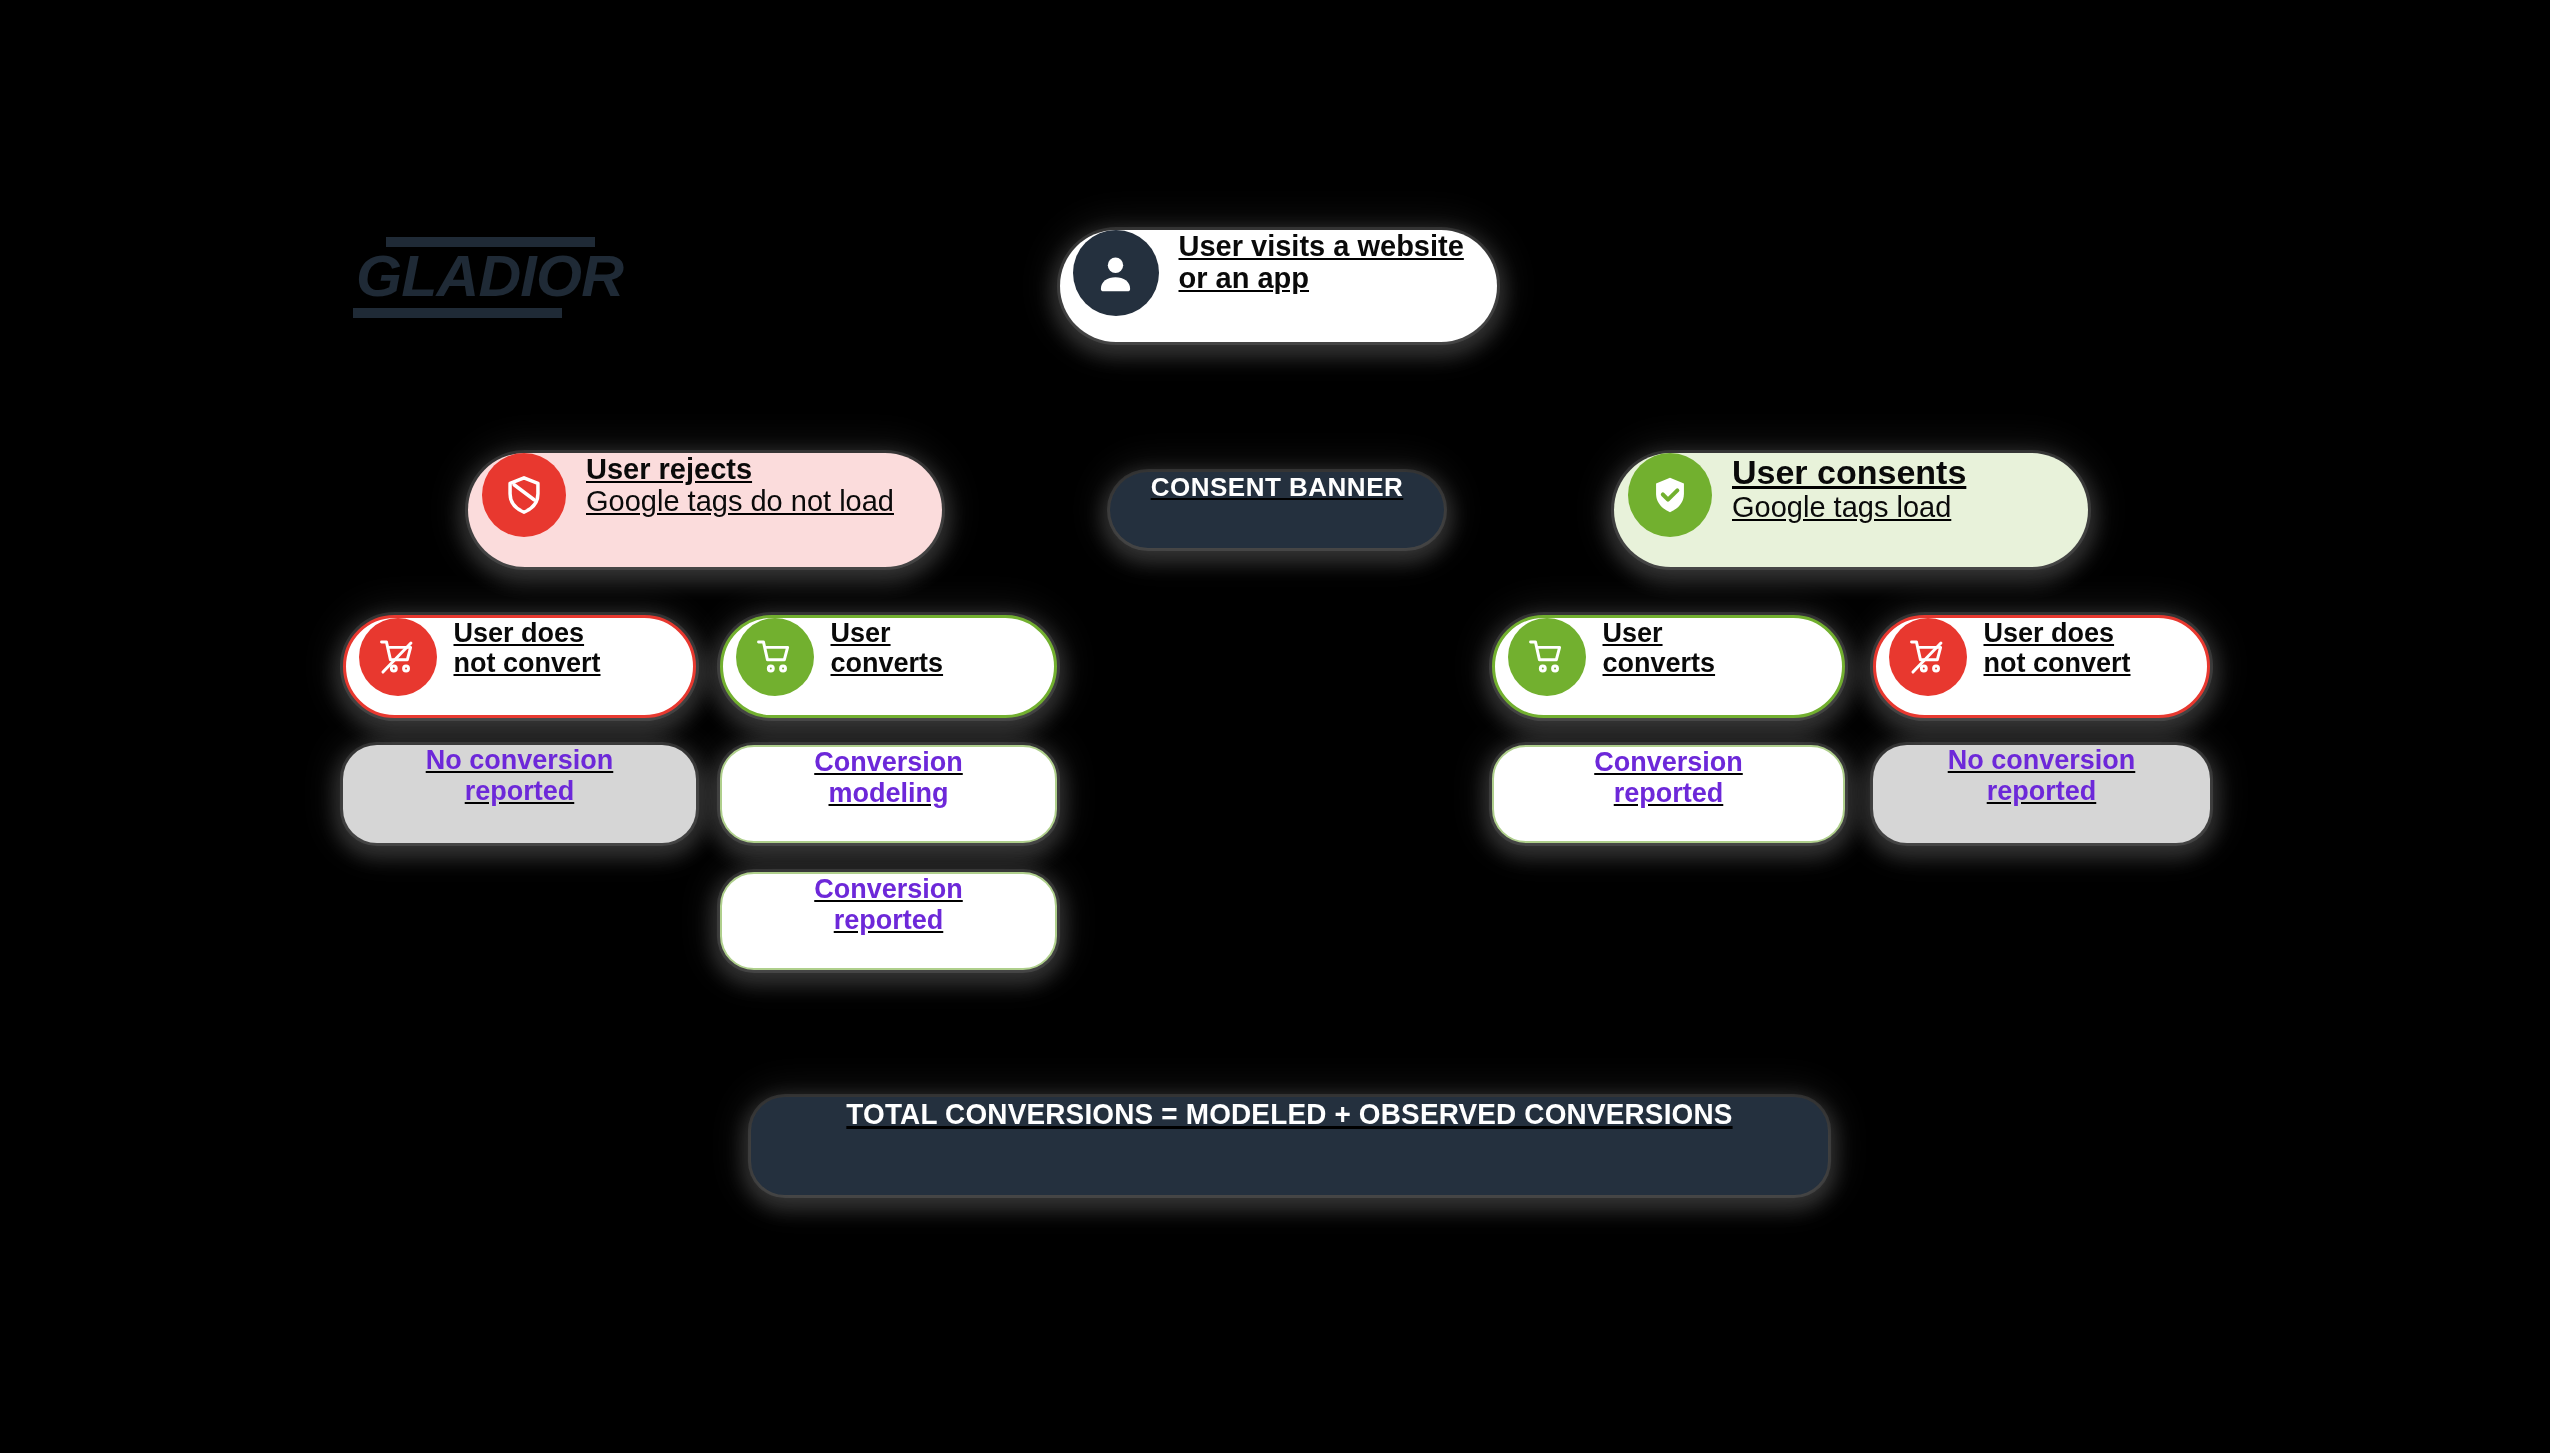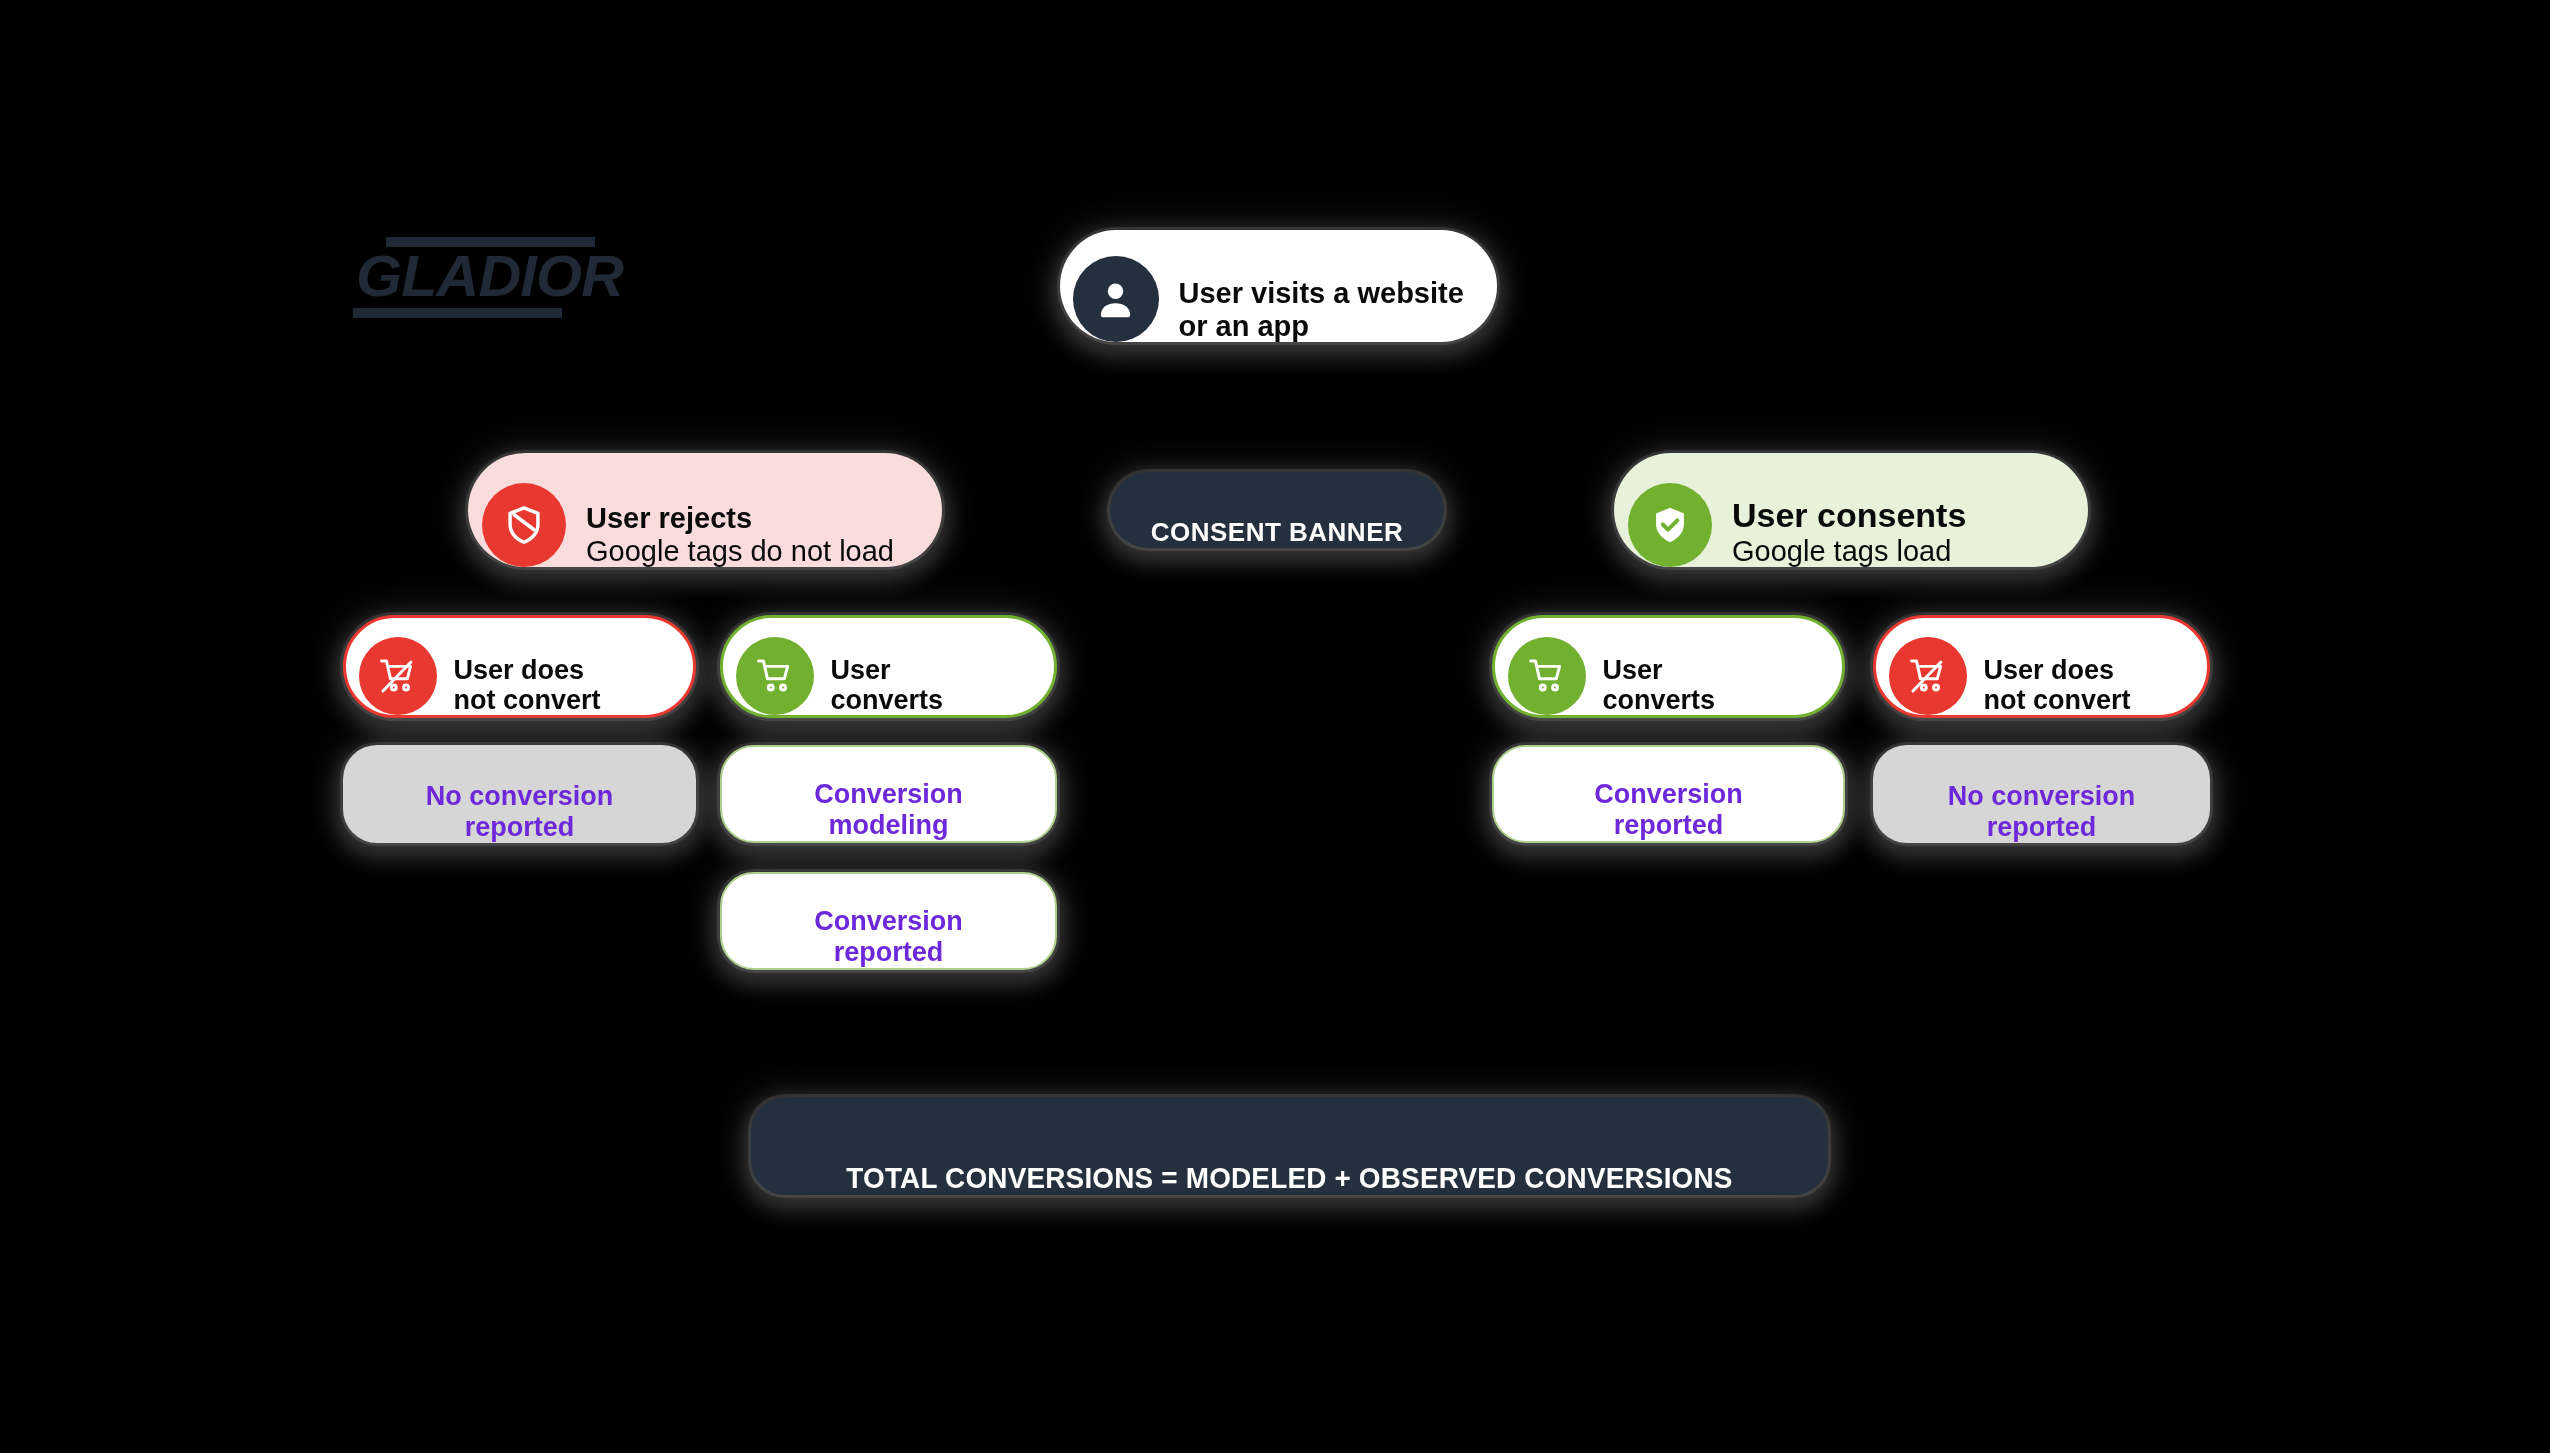--- a/index.html
+++ b/index.html
@@ -50,27 +50,28 @@
     line-height: 62px;
     transform: scaleX(1.02);
     transform-origin: left center;
     white-space: nowrap;
   }
 
   
   .node {
     position: absolute;
     display: flex;
-    align-items: flex-end;
+    align-items: flex-start;
     border-radius: 780px;
     background: #ffffff;
     box-shadow:
        0 0 0 3.1px rgba(255,255,255,0.10),
        0 7.8px 20px 7.8px rgba(255,255,255,0.16),
        0 0 34px 12.5px rgba(255,255,255,0.07);
+    text-decoration: underline;
   }
 
   .badge {
     flex: 0 0 auto;
     border-radius: 50%;
     display: flex;
     align-items: center;
     justify-content: center;
   }
 

